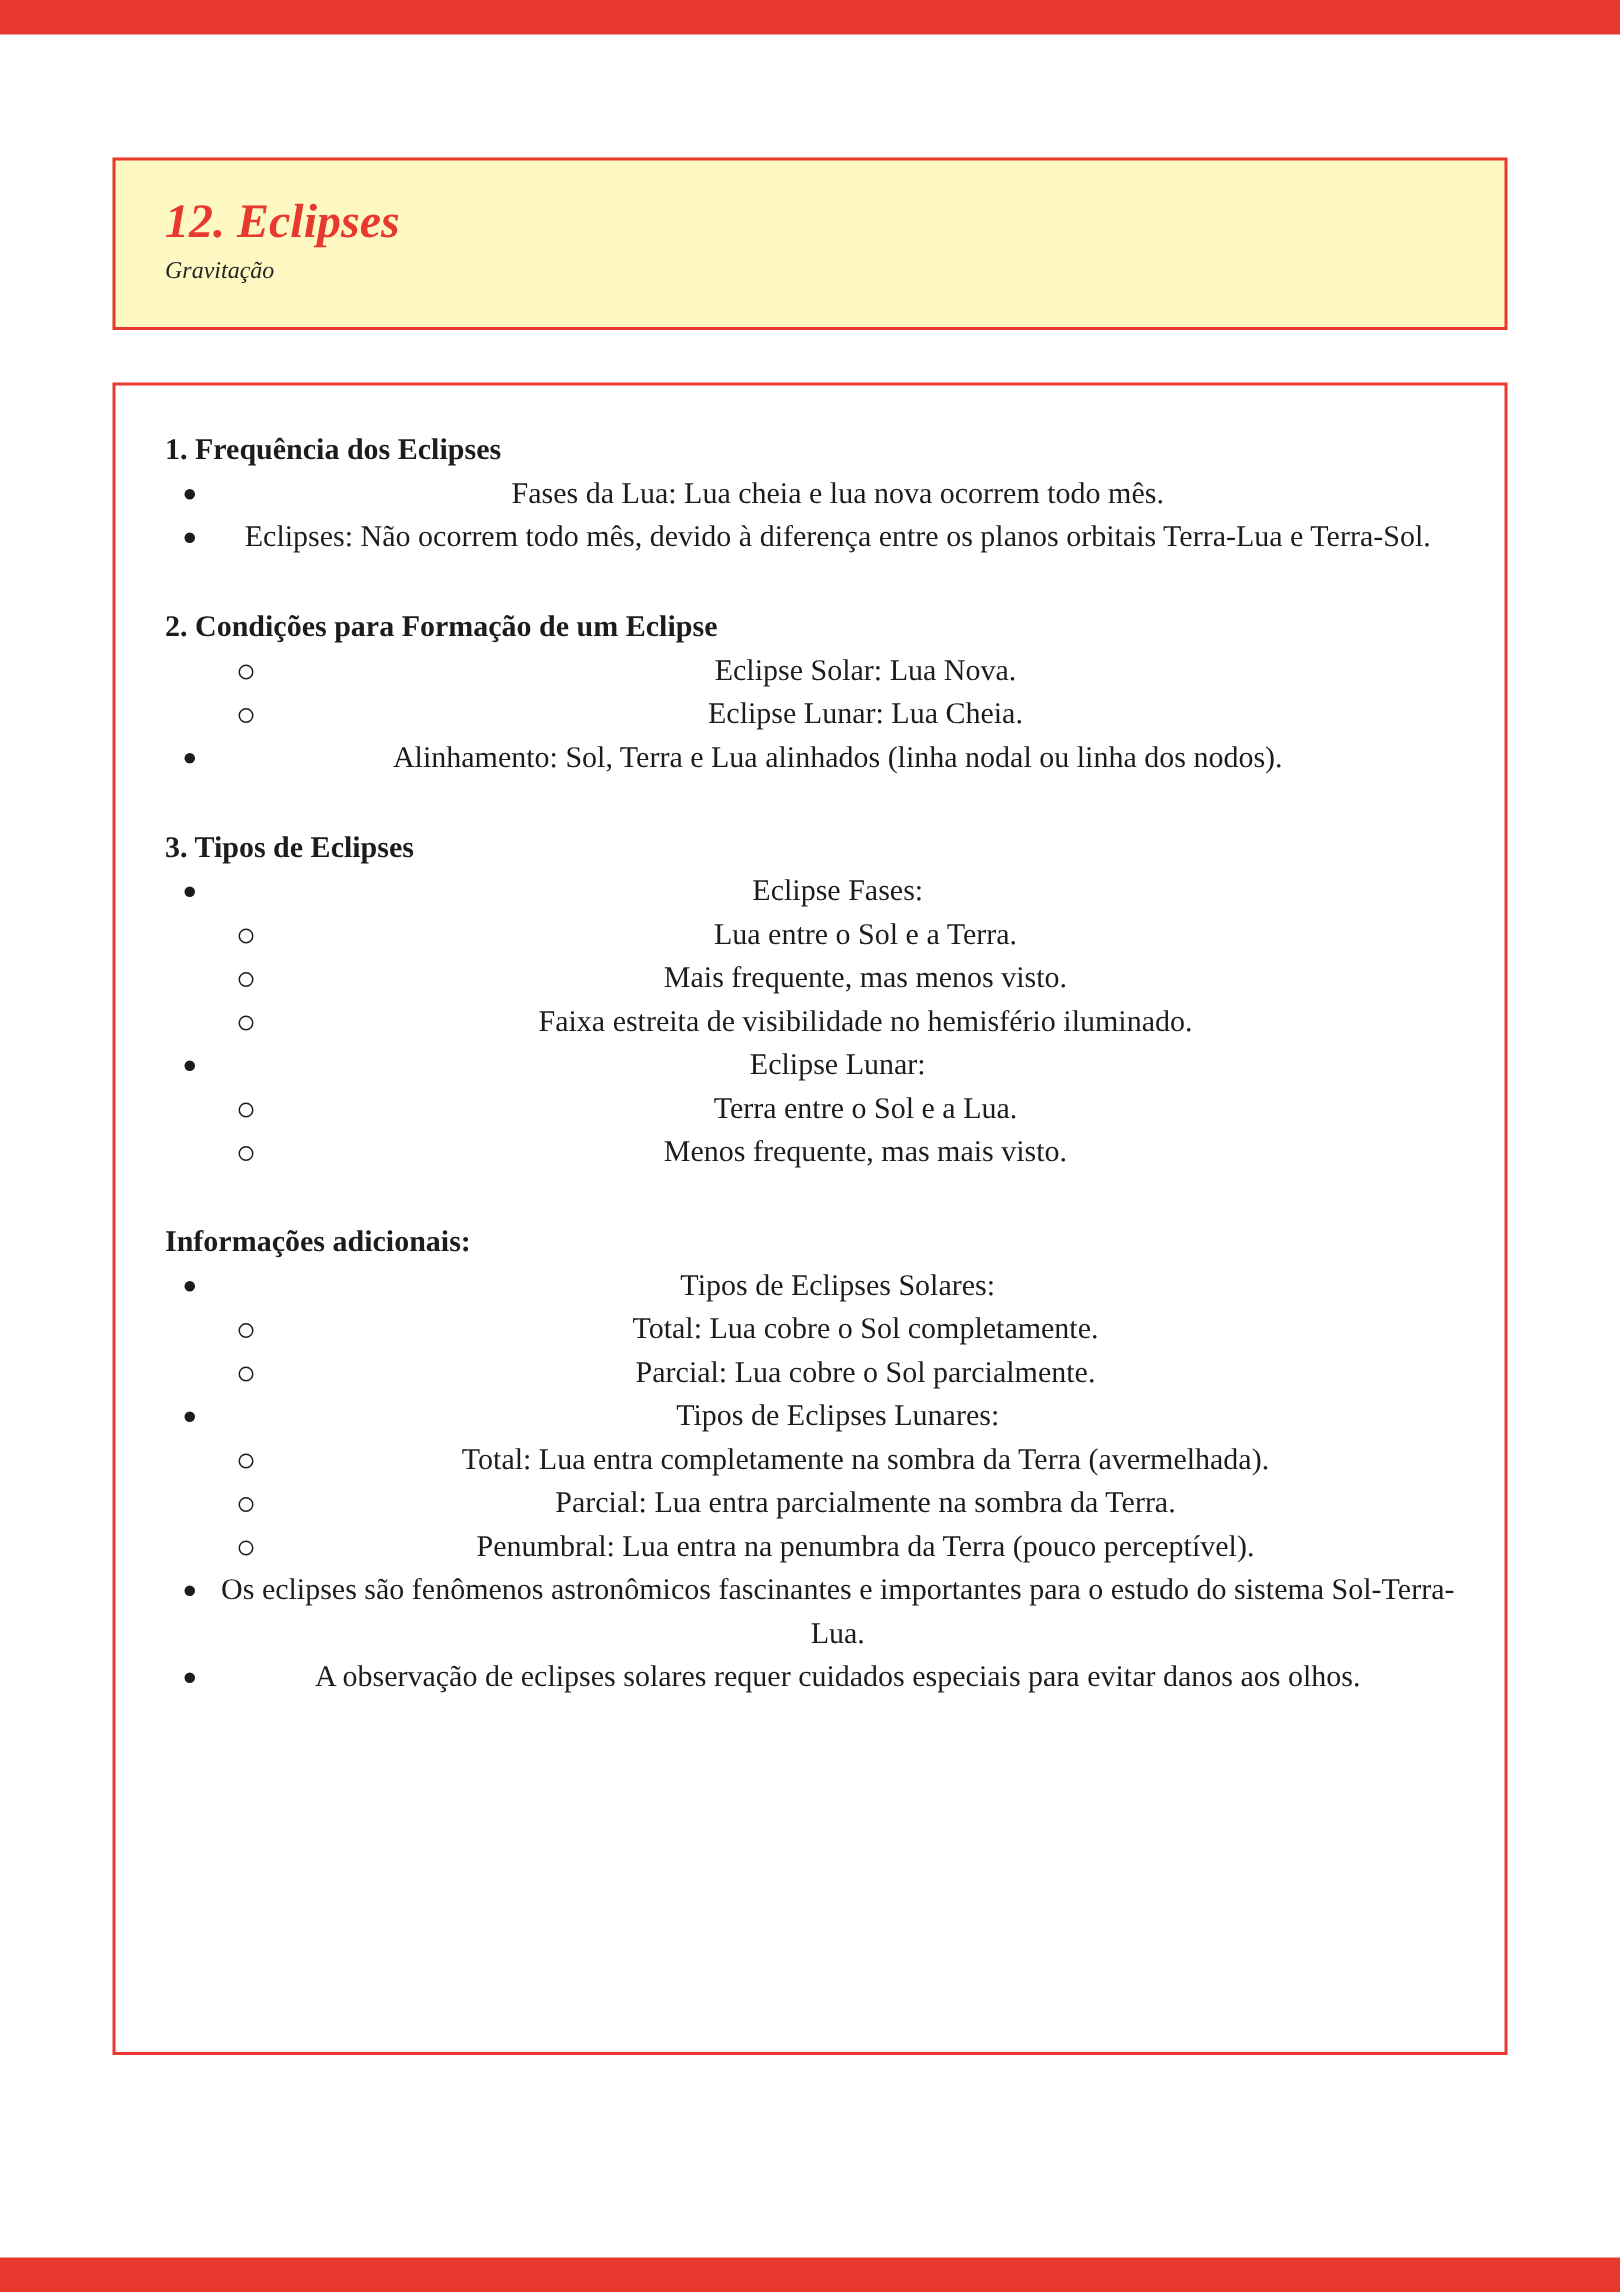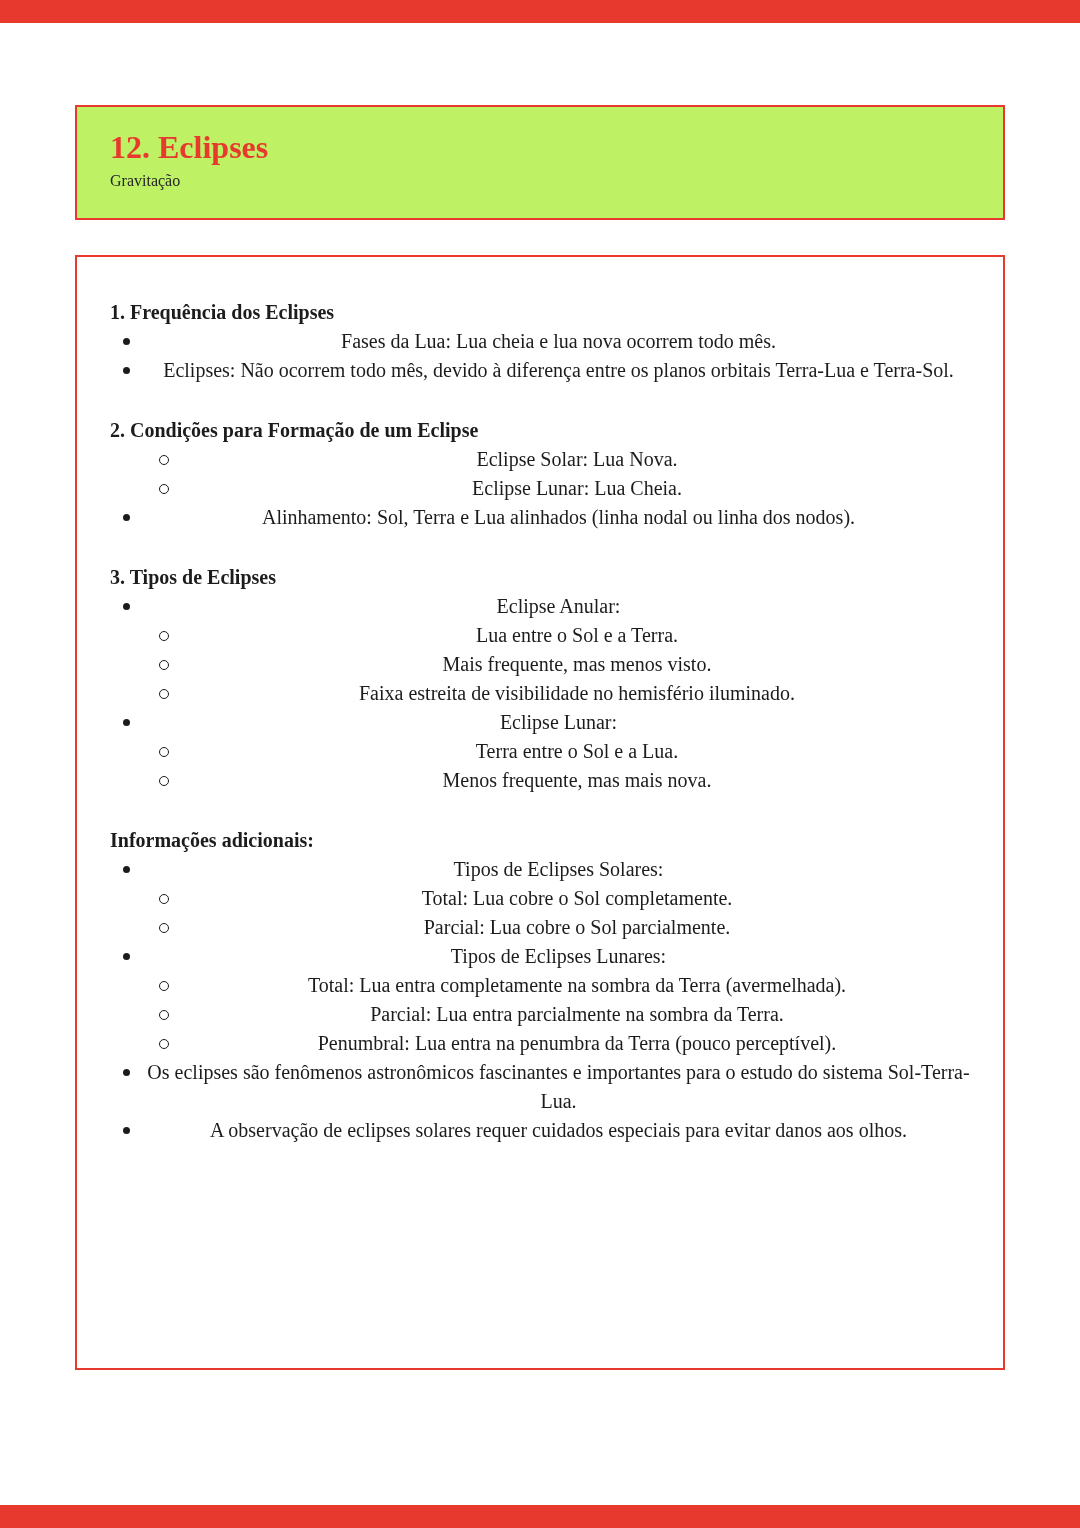--- a/index.html
+++ b/index.html
@@ -22,43 +22,44 @@
   }
   .top-bar { top: 0; }
   .bottom-bar { bottom: 0; }
   .header-card {
     position: absolute;
     top: 105px;
     left: 75px;
     width: 930px;
     height: 115px;
     border: 2px solid var(--accent);
-    background: #bef264;
+    background: #fef9c3;
     padding: 22px 33px;
+    font-style: italic;
   }
   .page-title {
     color: var(--accent);
     font-size: 32px;
     font-weight: bold;
     line-height: 1.15;
   }
   .page-subtitle {
     font-size: 16px;
     color: #262626;
     margin-top: 6px;
   }
   .content-card {
     position: absolute;
     top: 255px;
     left: 75px;
     width: 930px;
     height: 1115px;
     border: 2px solid var(--accent);
     background: #ffffff;
-    padding: 40px 33px 0 33px;
+    padding: 28px 33px 0 33px;
   }
   .section { margin-bottom: 30px; }
   .section-heading {
     font-size: 20px;
     font-weight: bold;
     line-height: 30px;
   }
   ul { list-style: none; }
   li {
     font-size: 20px;
@@ -117,33 +118,33 @@
       <li><span>Eclipse Lunar: Lua Cheia.</span></li>
     </ul>
     <ul class="l1">
       <li><span>Alinhamento: Sol, Terra e Lua alinhados (linha nodal ou linha dos nodos).</span></li>
     </ul>
   </div>
 
   <div class="section">
     <h2 class="section-heading">3. Tipos de Eclipses</h2>
     <ul class="l1">
-      <li><span>Eclipse Anular:</span></li>
+      <li><span>Eclipse Fases:</span></li>
     </ul>
     <ul class="l2">
       <li><span>Lua entre o Sol e a Terra.</span></li>
       <li><span>Mais frequente, mas menos visto.</span></li>
       <li><span>Faixa estreita de visibilidade no hemisfério iluminado.</span></li>
     </ul>
     <ul class="l1">
       <li><span>Eclipse Lunar:</span></li>
     </ul>
     <ul class="l2">
       <li><span>Terra entre o Sol e a Lua.</span></li>
-      <li><span>Menos frequente, mas mais nova.</span></li>
+      <li><span>Menos frequente, mas mais visto.</span></li>
     </ul>
   </div>
 
   <div class="section">
     <h2 class="section-heading">Informações adicionais:</h2>
     <ul class="l1">
       <li><span>Tipos de Eclipses Solares:</span></li>
     </ul>
     <ul class="l2">
       <li><span>Total: Lua cobre o Sol completamente.</span></li>

